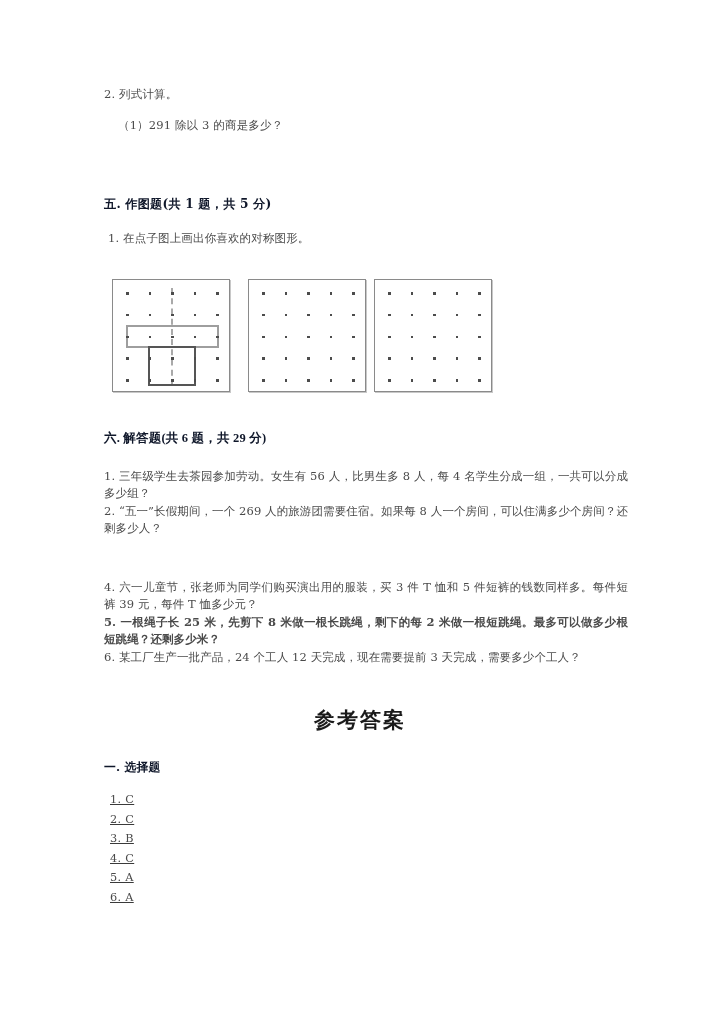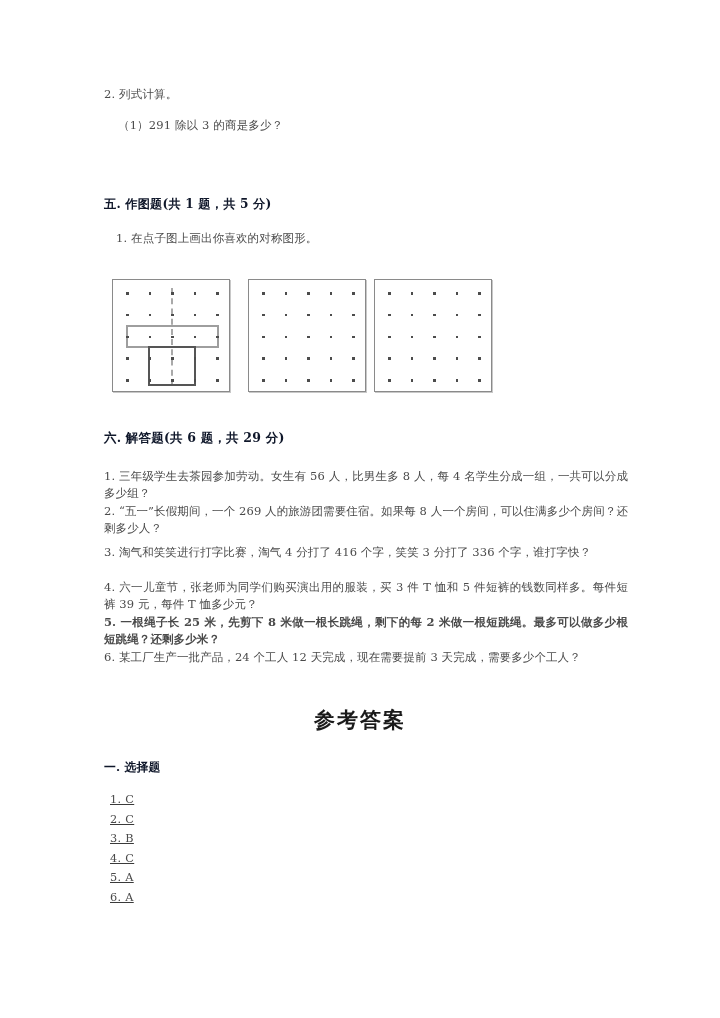--- a/index.html
+++ b/index.html
@@ -41,21 +41,21 @@
     color: #0f172a;
     letter-spacing: 0.2px;
   }
 
   
   #q2-title      { left: 104px; top: 86px; }
   #q2-sub1       { left: 118px; top: 117px; }
   #q2-sub2       { left: 118px; top: 150px; }
 
   #sec5-heading  { left: 104px; top: 196px; }
-  #sec5-q1       { left: 116px; top: 230px; }
+  #sec5-q1       { left: 108px; top: 230px; }
 
   
   .grid-row {
     position: absolute;
     left: 112px;
     top: 279px;
     width: 390px;
     height: 115px;
   }
   .dotbox {
@@ -85,21 +85,21 @@
     background: #555555;
   }
   .fig-line.light { background: #9e9e9e; }
   .axis-dash {
     position: absolute;
     width: 0;
     border-left: 2px dashed #a9a9a9;
   }
 
   
-  #sec6-heading  { left: 104px; top: 430px; font-size: 12.5px; }
+  #sec6-heading  { left: 104px; top: 430px; font-size: 12.5px; font-family: Liberation Serif, serif; }
   .q-item {
     position: absolute;
     left: 104px;
     width: 524px;
     font-size: 11.5px;
     line-height: 17.4px;
     color: #4a4a4a;
     text-align: justify;
     letter-spacing: 0.1px;
   }
@@ -251,21 +251,20 @@
         <div class="dot" style="left: 58px; top: 99px;"></div>
         <div class="dot" style="left: 80.5px; top: 99px;"></div>
         <div class="dot" style="left: 103px; top: 99px;"></div>
       </div>
   </div>
 
   <div class="heading" id="sec6-heading">六. 解答题(共 6 题，共 29 分)</div>
 
   <div class="q-item" id="sec6-q1">1. 三年级学生去茶园参加劳动。女生有 56 人，比男生多 8 人，每 4 名学生分成一组，一共可以分成多少组？</div>
   <div class="q-item" id="sec6-q2">2. “五一”长假期间，一个 269 人的旅游团需要住宿。如果每 8 人一个房间，可以住满多少个房间？还剩多少人？</div>
-  <div class="q-item" id="sec6-q3">3. 淘气和笑笑进行打字比赛，淘气 4 分打了 416 个字，笑笑 3 分打了 336 个字，谁打字快？</div>
   <div class="q-item" id="sec6-q4">4. 六一儿童节，张老师为同学们购买演出用的服装，买 3 件 T 恤和 5 件短裤的钱数同样多。每件短裤 39 元，每件 T 恤多少元？</div>
   <div class="q-item" id="sec6-q5">5. 一根绳子长 25 米，先剪下 8 米做一根长跳绳，剩下的每 2 米做一根短跳绳。最多可以做多少根短跳绳？还剩多少米？</div>
   <div class="q-item" id="sec6-q6">6. 某工厂生产一批产品，24 个工人 12 天完成，现在需要提前 3 天完成，需要多少个工人？</div>
 
   <div id="answers-title">参考答案</div>
 
   <div class="heading" id="ans-sec1-heading">一. 选择题</div>
 
   <div class="ans-list">
     <div class="ans-item">1. C</div>

